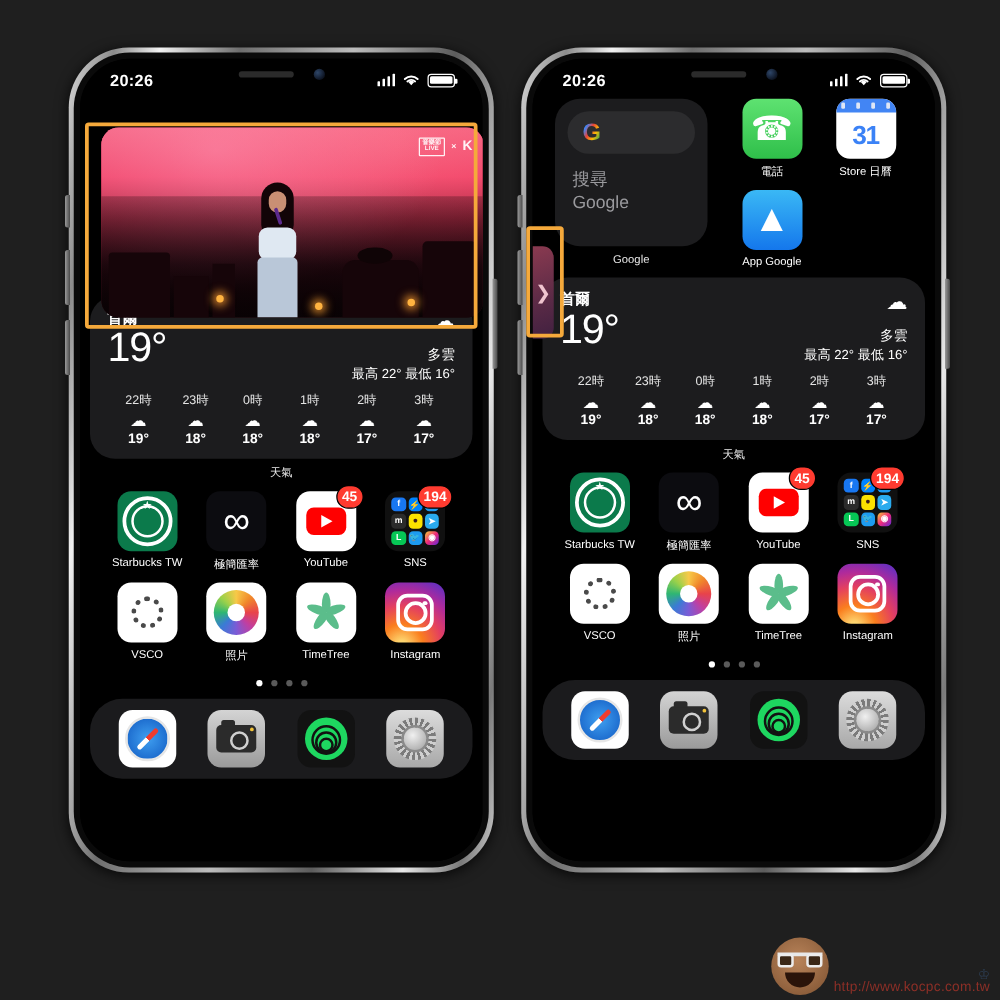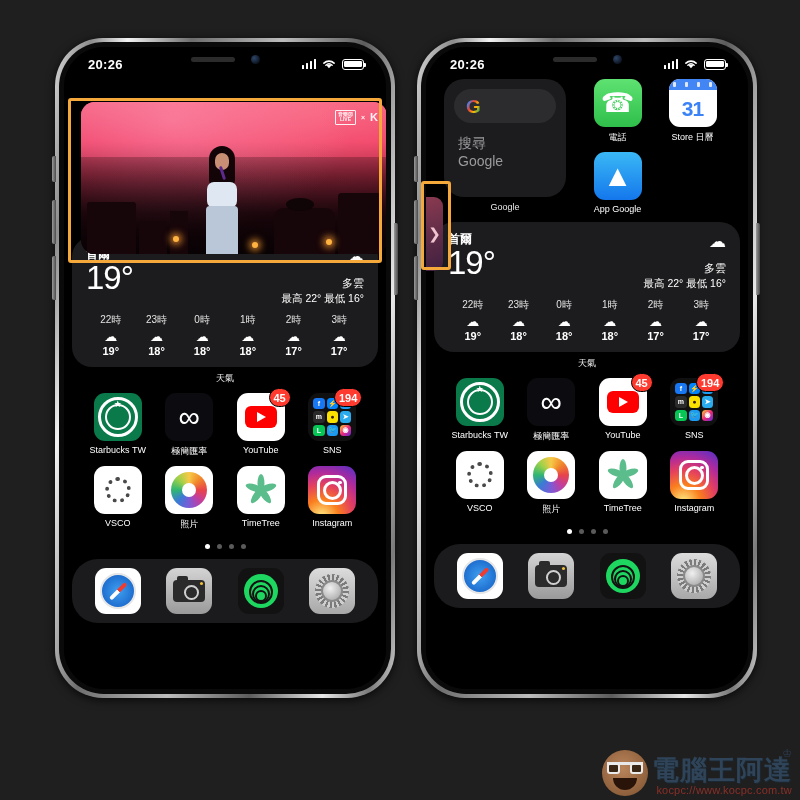--- a/index.html
+++ b/index.html
@@ -764,18 +764,17 @@
   </div>
 
   <div class="watermark">
     <div class="wm-face">
       <span class="wm-eye l"></span>
       <span class="wm-eye r"></span>
       <span class="wm-mouth"></span>
     </div>
     <div class="wm-text">
       <div class="wm-crown">♔</div>
-      <div class="wm-main">電腦王阿達</div>
-      <div class="wm-url">kocpc://www.kocpc.com.tw</div>
+      <div class="wm-url">http://www.kocpc.com.tw</div>
     </div>
   </div>
 
 </div>
 
 </body></html>

